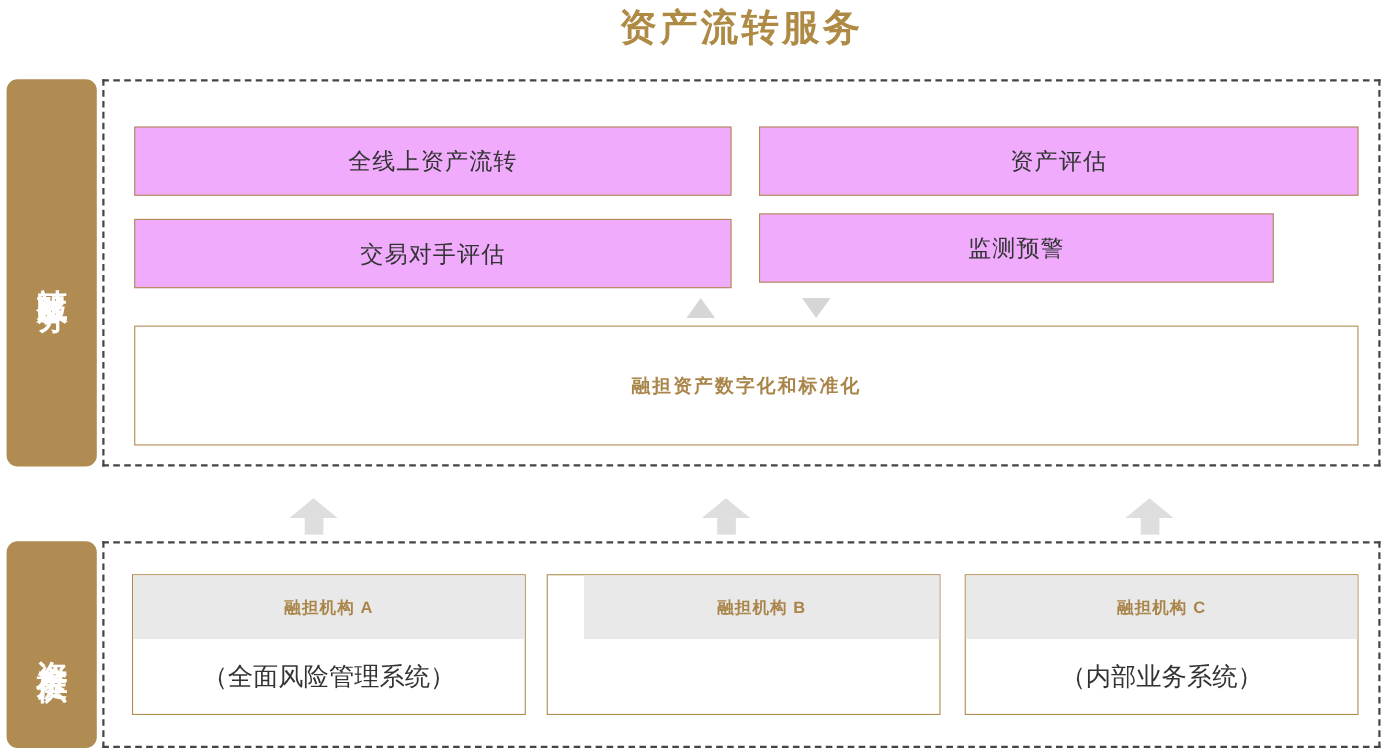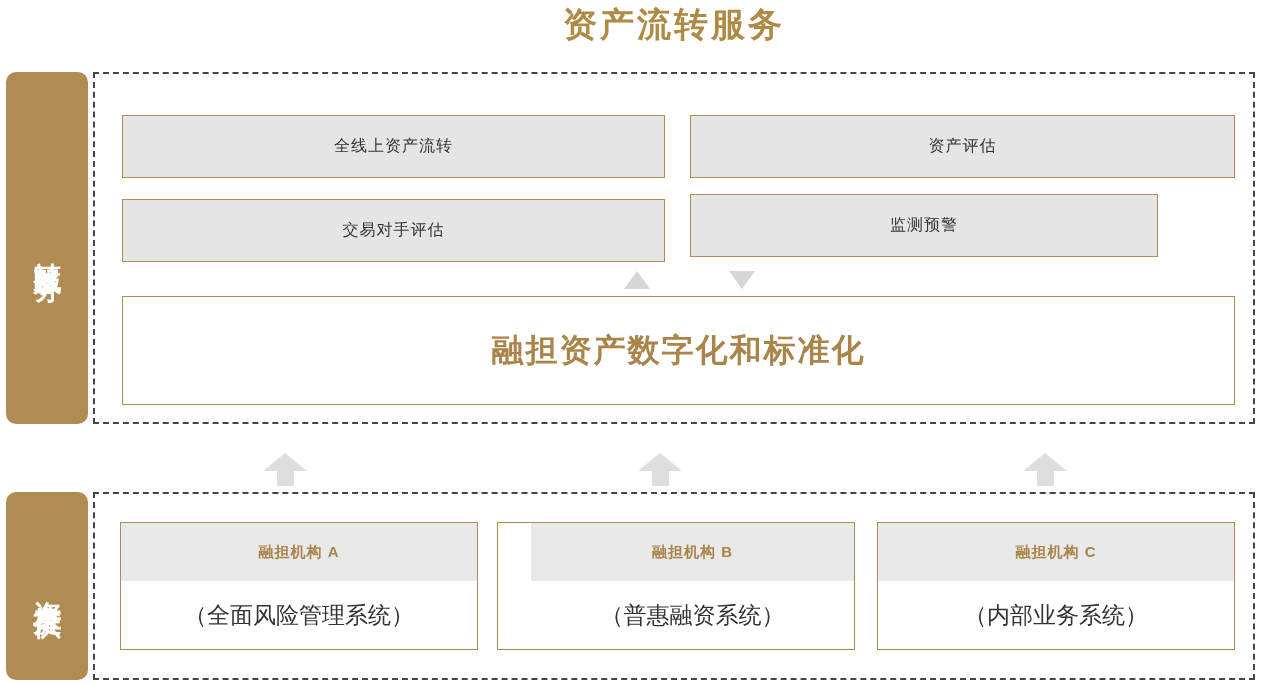--- a/index.html
+++ b/index.html
@@ -55,25 +55,25 @@
     background: transparent;
   }
   .dashed-top    { top: 72px;  height: 352px; }
   .dashed-bottom { top: 492px; height: 188px; }
 
   
   .service-box {
     position: absolute;
     height: 63px;
     border: 1px solid #B18C52;
-    background: #e5e5e5;
-    display: flex;
-    align-items: center;
-    justify-content: center;
-    font-size: 16px;
+    background: #f0abfc;
+    display: flex;
+    align-items: center;
+    justify-content: center;
+    font-size: 21px;
     color: #333333;
     letter-spacing: 1px;
   }
   .s0 { left: 122px; top: 115px; width: 543px; }
   .s1 { left: 690px; top: 115px; width: 545px; }
   .s2 { left: 122px; top: 199px; width: 543px; }
   .s3 { left: 690px; top: 194px; width: 468px; }
 
   
   .tri {
@@ -96,21 +96,21 @@
   
   .platform-box {
     position: absolute;
     left: 122px; top: 296px;
     width: 1113px; height: 109px;
     border: 1px solid #B18C52;
     background: #ffffff;
     display: flex;
     align-items: center;
     justify-content: center;
-    font-size: 32px;
+    font-size: 17px;
     font-weight: bold;
     color: #A9854A;
     letter-spacing: 2px;
   }
 
   
   .block-arrow {
     position: absolute;
     top: 453px;
     width: 44px;
@@ -208,21 +208,20 @@
 
   <div class="dashed-frame dashed-bottom"></div>
 
   <div class="org-box oa">
     <div class="org-header">融担机构 A</div>
     <div class="org-body">（全面风险管理系统）</div>
   </div>
 
   <div class="org-box ob">
     <div class="org-header">融担机构 B</div>
-    <div class="org-body">（普惠融资系统）</div>
   </div>
 
   <div class="org-box oc">
     <div class="org-header">融担机构 C</div>
     <div class="org-body">（内部业务系统）</div>
   </div>
 
 </div>
 
 </body></html>

